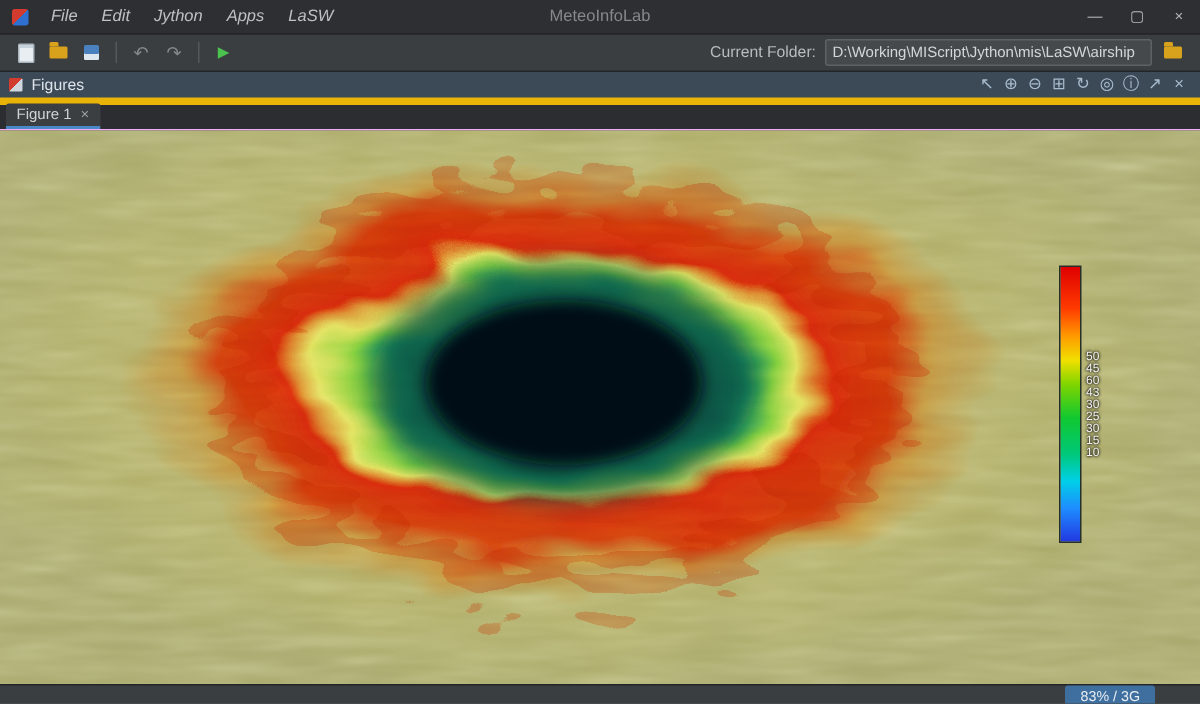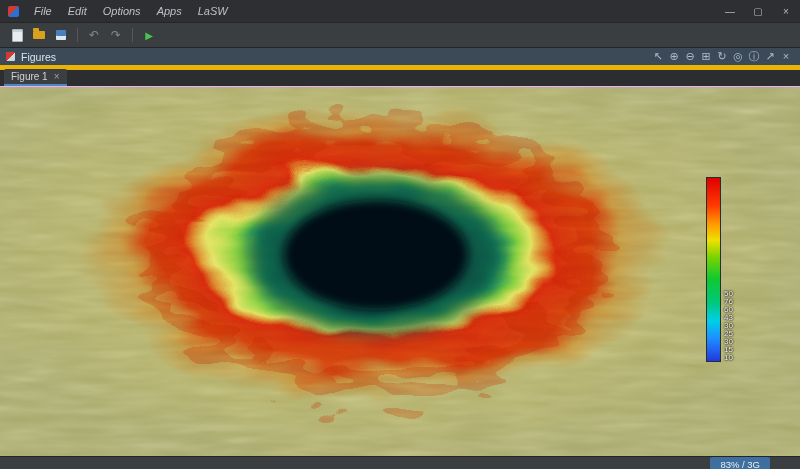--- a/index.html
+++ b/index.html
@@ -58,41 +58,42 @@
   
   .figure-area{position:relative;height:369px;flex:0 0 auto;overflow:hidden;background:#a9aa6e;}
   .figure-area svg.storm{position:absolute;left:0;top:0;}
 
   
   .colorbar{position:absolute;left:706px;top:90px;display:flex;}
   .cb-bar{width:13px;height:183px;border:1px solid #26302a;
     background:linear-gradient(to top,
       #2238e0 0%,#1e8cff 12%,#00d0e8 22%,#00c878 32%,#10c830 45%,#7ed400 57%,
       #f0e000 66%,#ff9800 75%,#ff3a00 85%,#df0000 100%);}
-  .cb-ticks{display:flex;flex-direction:column;justify-content:flex-end;
+  .cb-ticks{display:flex;flex-direction:column;justify-content:center;
     margin-left:3px;height:185px;}
   .cb-tick{color:#f2f2f2;font-size:8px;line-height:8px;text-shadow:0 0 2px #000,0 0 2px #000;}
 
   
   .statusbar{height:21px;background:#3b3e40;border-top:1px solid #232527;display:flex;
     align-items:center;flex:1 1 auto;}
   .mem-badge{margin-left:auto;margin-right:30px;background:#3f6f9e;color:#e8eef4;font-size:9.5px;
     padding:2px 10px;border-radius:2px;}
 </style>
 </head>
 <body>
 
 <div class="app">
 
   <div class="menubar">
     <span class="app-logo"></span>
+    <span class="win-title">MeteoInfoLab</span>
     <span style="display:flex;z-index:1;font-style:italic;">
         <span class="menu-item">File</span>
         <span class="menu-item">Edit</span>
-        <span class="menu-item">Options</span>
+        <span class="menu-item">Jython</span>
         <span class="menu-item">Apps</span>
         <span class="menu-item">LaSW</span>
       </span>
     <span class="win-controls" style="z-index:1;">
       <span class="win-btn">—</span>
       <span class="win-btn">▢</span>
       <span class="win-btn">×</span>
     </span>
   </div>
 
@@ -111,20 +112,27 @@
       <span class="glyph-undo">↶</span>
       </span>
     <span class="tbtn">
       <span class="glyph-redo">↷</span>
       </span>
     <span class="tb-sep"></span>
     <span class="tbtn">
       <span class="glyph-run">▶</span>
       </span>
 
+    <span class="tb-right">
+      <span class="cf-label">Current Folder:</span>
+      <input class="cf-input" type="text" value="D:\Working\MIScript\Jython\mis\LaSW\airship" style="">
+      <span class="tbtn browse-btn">
+        <span class="icon-folder"></span>
+        </span>
+    </span>
   </div>
 
   <div class="figheader">
     <span class="figheader-icon"></span>
     <span class="figheader-title">Figures</span>
     <span class="fig-tools">
         <span class="fig-icon">↖</span>
         <span class="fig-icon">⊕</span>
         <span class="fig-icon">⊖</span>
         <span class="fig-icon">⊞</span>
@@ -183,21 +191,21 @@
       <ellipse cx="376" cy="170" rx="215" ry="128" fill="none" stroke="#c22000" stroke-width="26" opacity="0.28" filter="url(#warp2)"></ellipse>
       <rect width="800" height="369" filter="url(#grain)" style="mix-blend-mode:overlay" opacity="0.45"></rect>
       <ellipse cx="376" cy="168" rx="128" ry="78" fill="#0d5a46" opacity="0.85" filter="url(#softBig)"></ellipse>
       <ellipse cx="376" cy="168" rx="92" ry="55" fill="#041019" filter="url(#soft)"></ellipse>
     </svg>
 
     <div class="colorbar">
       <div class="cb-bar"></div>
       <div class="cb-ticks">
           <div class="cb-tick">50</div>
-          <div class="cb-tick">76</div>
+          <div class="cb-tick">45</div>
           <div class="cb-tick">60</div>
           <div class="cb-tick">43</div>
           <div class="cb-tick">30</div>
           <div class="cb-tick">25</div>
           <div class="cb-tick">30</div>
           <div class="cb-tick">15</div>
           <div class="cb-tick">10</div>
         </div>
     </div>
   </div>

